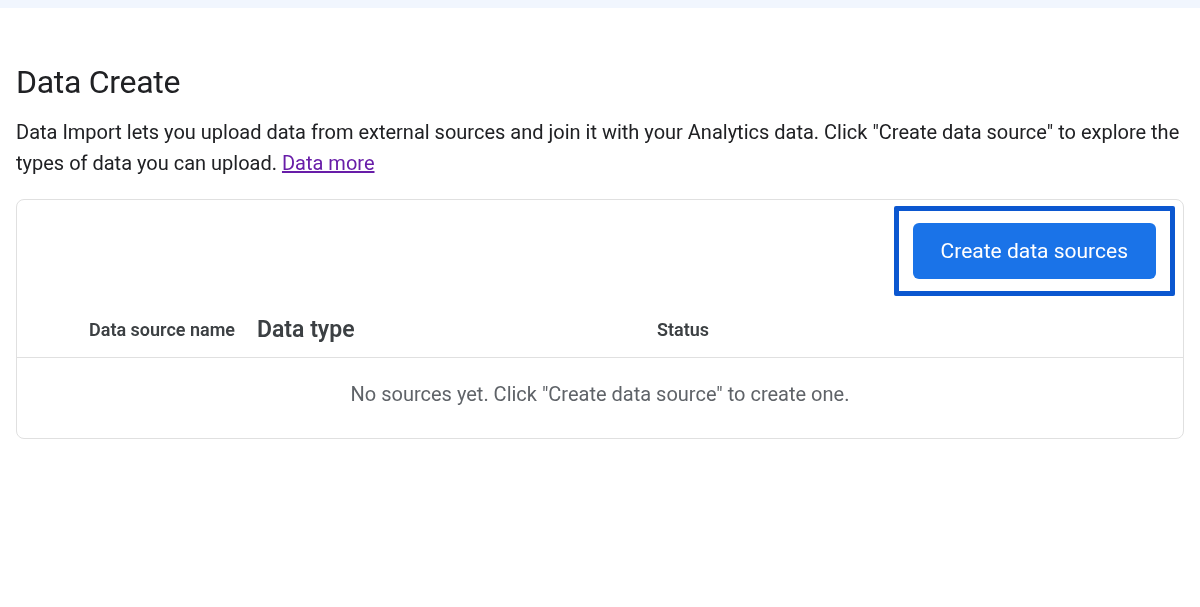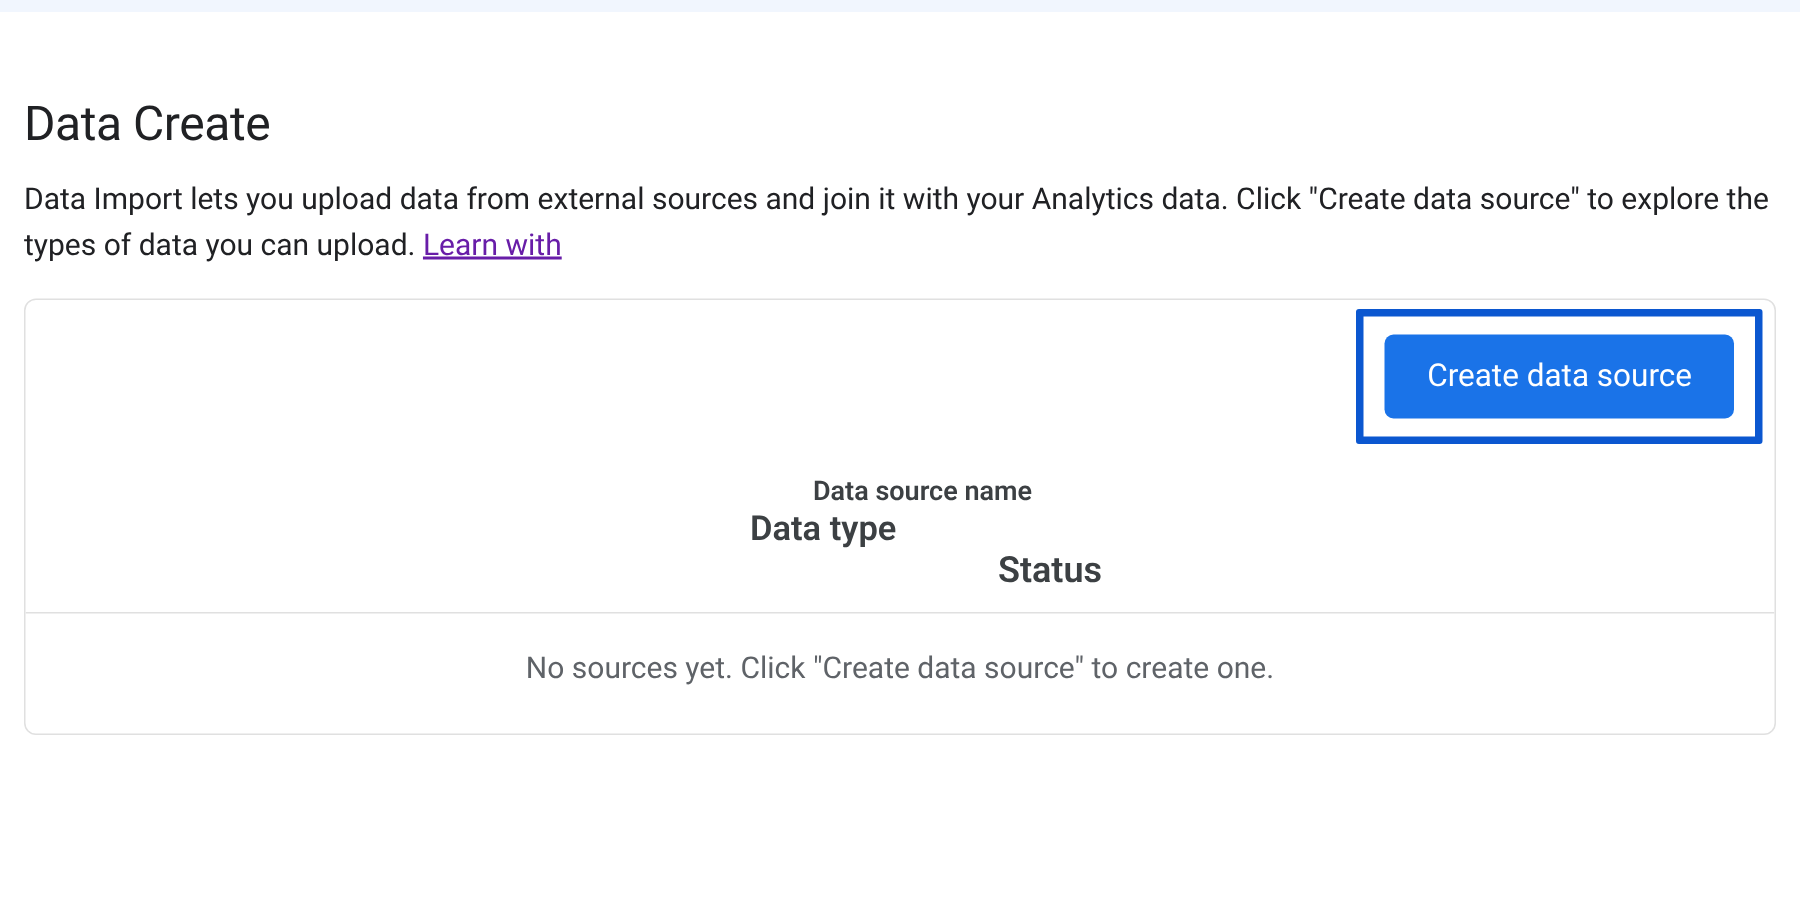--- a/index.html
+++ b/index.html
@@ -67,69 +67,68 @@
       font-size: 21px;
       font-weight: 400;
       cursor: pointer;
       font-family: inherit;
     }
     .table-header {
       display: flex;
       padding: 14px 20px 14px 20px;
       border-bottom: 1px solid #e0e0e0;
       align-items: center;
-      flex-direction: column;
     }
     .col-name {
       width: 220px;
       text-align: center;
       font-size: 18px;
       font-weight: 600;
       color: #3c4043;
       line-height: 1.3;
       padding-left: 30px;
     }
     .col-type {
       width: 200px;
       font-size: 23px;
       font-weight: 600;
       color: #3c4043;
       text-align: left;
     }
     .col-status {
       flex: 1;
-      font-size: 24px;
+      font-size: 18px;
       font-weight: 600;
       color: #3c4043;
-      text-align: right;
+      text-align: left;
       padding-left: 200px;
     }
     .empty-state {
       text-align: center;
       padding: 24px 20px 32px 20px;
       font-size: 20px;
       color: #5f6368;
       font-weight: 400;
     }
   </style>
 </head>
 <body>
 
 <div class="top-strip"></div>
 
 <div class="container">
   <h1 class="page-title">Data Create</h1>
   <p class="description">
-    <span>Data Import lets you upload data from external sources and join it with your Analytics data. Click "Create data source" to explore the types of data you can upload. </span><a class="learn-more-link">Learn with</a>
+    <span>Data Import lets you upload data from external sources and join it with your Analytics data. Click "Create data source" to explore the types of data you can upload. </span><a class="learn-more-link">Data more</a>
   </p>
 
   <div class="card">
     <div class="card-header">
       <div class="highlight-box">
-        <button class="create-button">Create data source</button>
+        <button class="create-button">Create data sources</button>
       </div>
     </div>
 
     <div class="table-header">
       <div class="col-name">Data source name</div>
       <div class="col-type">Data type</div>
       <div class="col-status">Status</div>
     </div>
 
     <div class="empty-state">No sources yet. Click "Create data source" to create one.</div>

